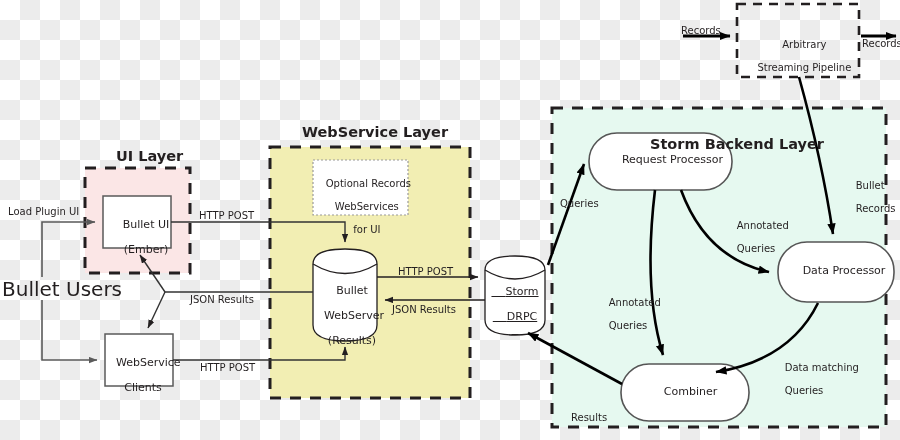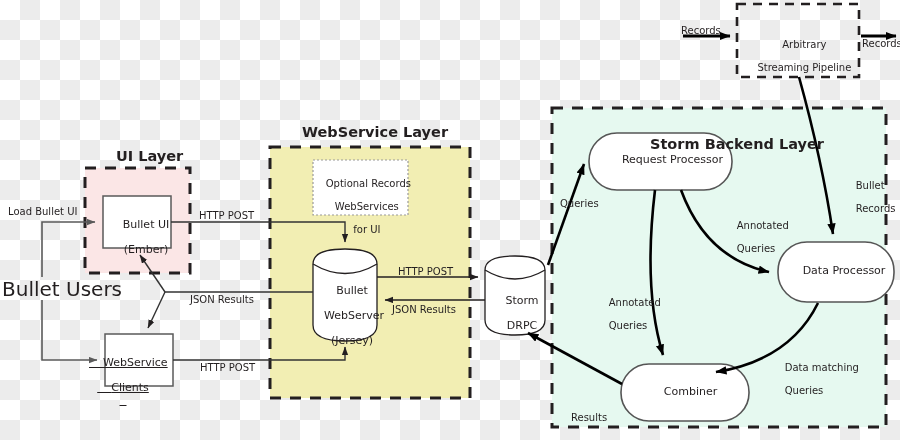--- a/index.html
+++ b/index.html
@@ -142,54 +142,54 @@
   <div class="lbl layer-title" style="left:302px; top:124px;text-align:right;">WebService Layer</div>
   <div class="lbl layer-title" style="left:650px; top:88px;margin-top:48px;">Storm Backend Layer</div>
 
   <div class="lbl big-label" style="left:2px; top:278px;">Bullet Users</div>
 
   <div class="lbl node-label" style="left:103px; top:206px; width:72px;">
     <span>Bullet UI</span><br>
     <span>(Ember)</span>
   </div>
 
-  <div class="lbl node-label" style="left:89px; top:344px; width:68px;text-decoration:underline;">
+  <div class="lbl node-label" style="left:102px; top:344px; width:68px;">
     <span>WebService</span><br>
     <span>Clients</span>
   </div>
 
   <div class="lbl small-node" style="left:313px; top:166px; width:95px;">
     <span>Optional Records</span><br>
     <span>WebServices</span><br>
     <span>for UI</span>
   </div>
 
   <div class="lbl node-label" style="left:310px; top:272px; width:70px;">
     <span>Bullet</span><br>
     <span>WebServer</span><br>
-    <span>(Jersey)</span>
-  </div>
-
-  <div class="lbl node-label" style="left:485px; top:282px; width:60px;">
+    <span>(Results)</span>
+  </div>
+
+  <div class="lbl node-label" style="left:485px; top:273px; width:60px;text-decoration:underline;">
     <span>Storm</span><br>
     <span>DRPC</span>
   </div>
 
   <div class="lbl node-label" style="left:589px; top:154px; width:167px;text-align:center;">Request Processor</div>
 
   <div class="lbl node-label" style="left:778px; top:265px; width:132px;">Data Processor</div>
 
   <div class="lbl node-label" style="left:621px; top:386px; width:139px;">Combiner</div>
 
   <div class="lbl small-node" style="left:737px; top:27px; width:122px;">
     <span>Arbitrary</span><br>
     <span>Streaming Pipeline</span>
   </div>
 
-  <div class="lbl edge-label" style="left:8px; top:206px;">Load Bullet UI</div>
+  <div class="lbl edge-label" style="left:8px; top:206px;">Load Plugin UI</div>
 
   <div class="lbl edge-label" style="left:199px; top:210px;">HTTP POST</div>
 
   <div class="lbl edge-label" style="left:190px; top:294px;">JSON Results</div>
 
   <div class="lbl edge-label" style="left:200px; top:362px;">HTTP POST</div>
 
   <div class="lbl edge-label" style="left:398px; top:266px;">HTTP POST</div>
 
   <div class="lbl edge-label" style="left:392px; top:304px;">JSON Results</div>

